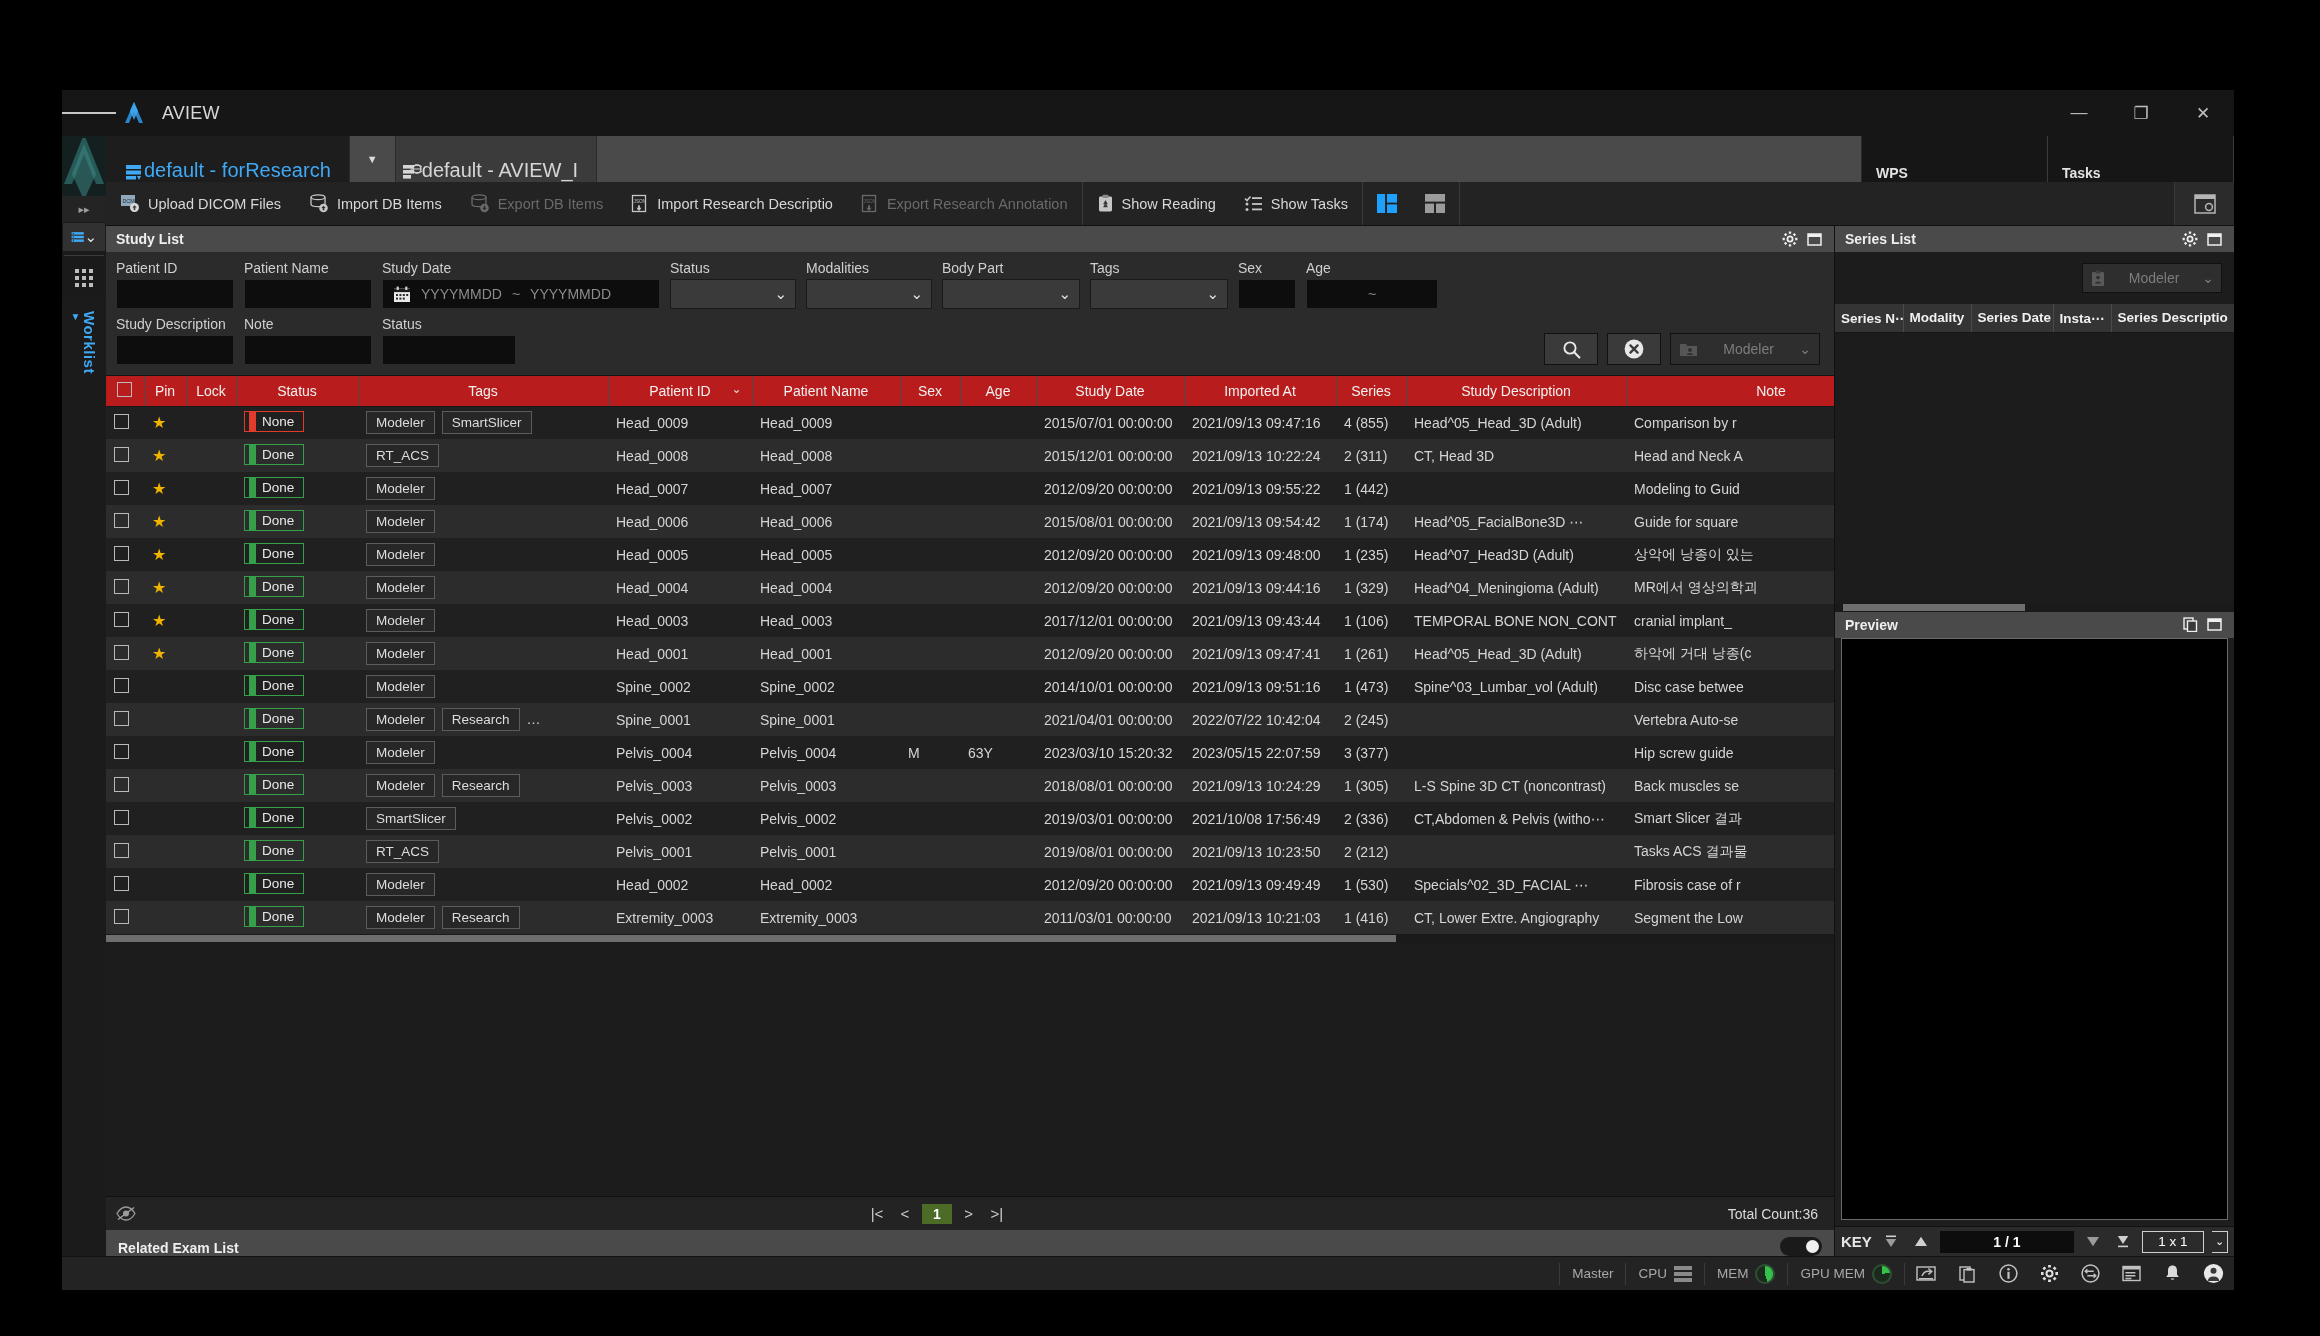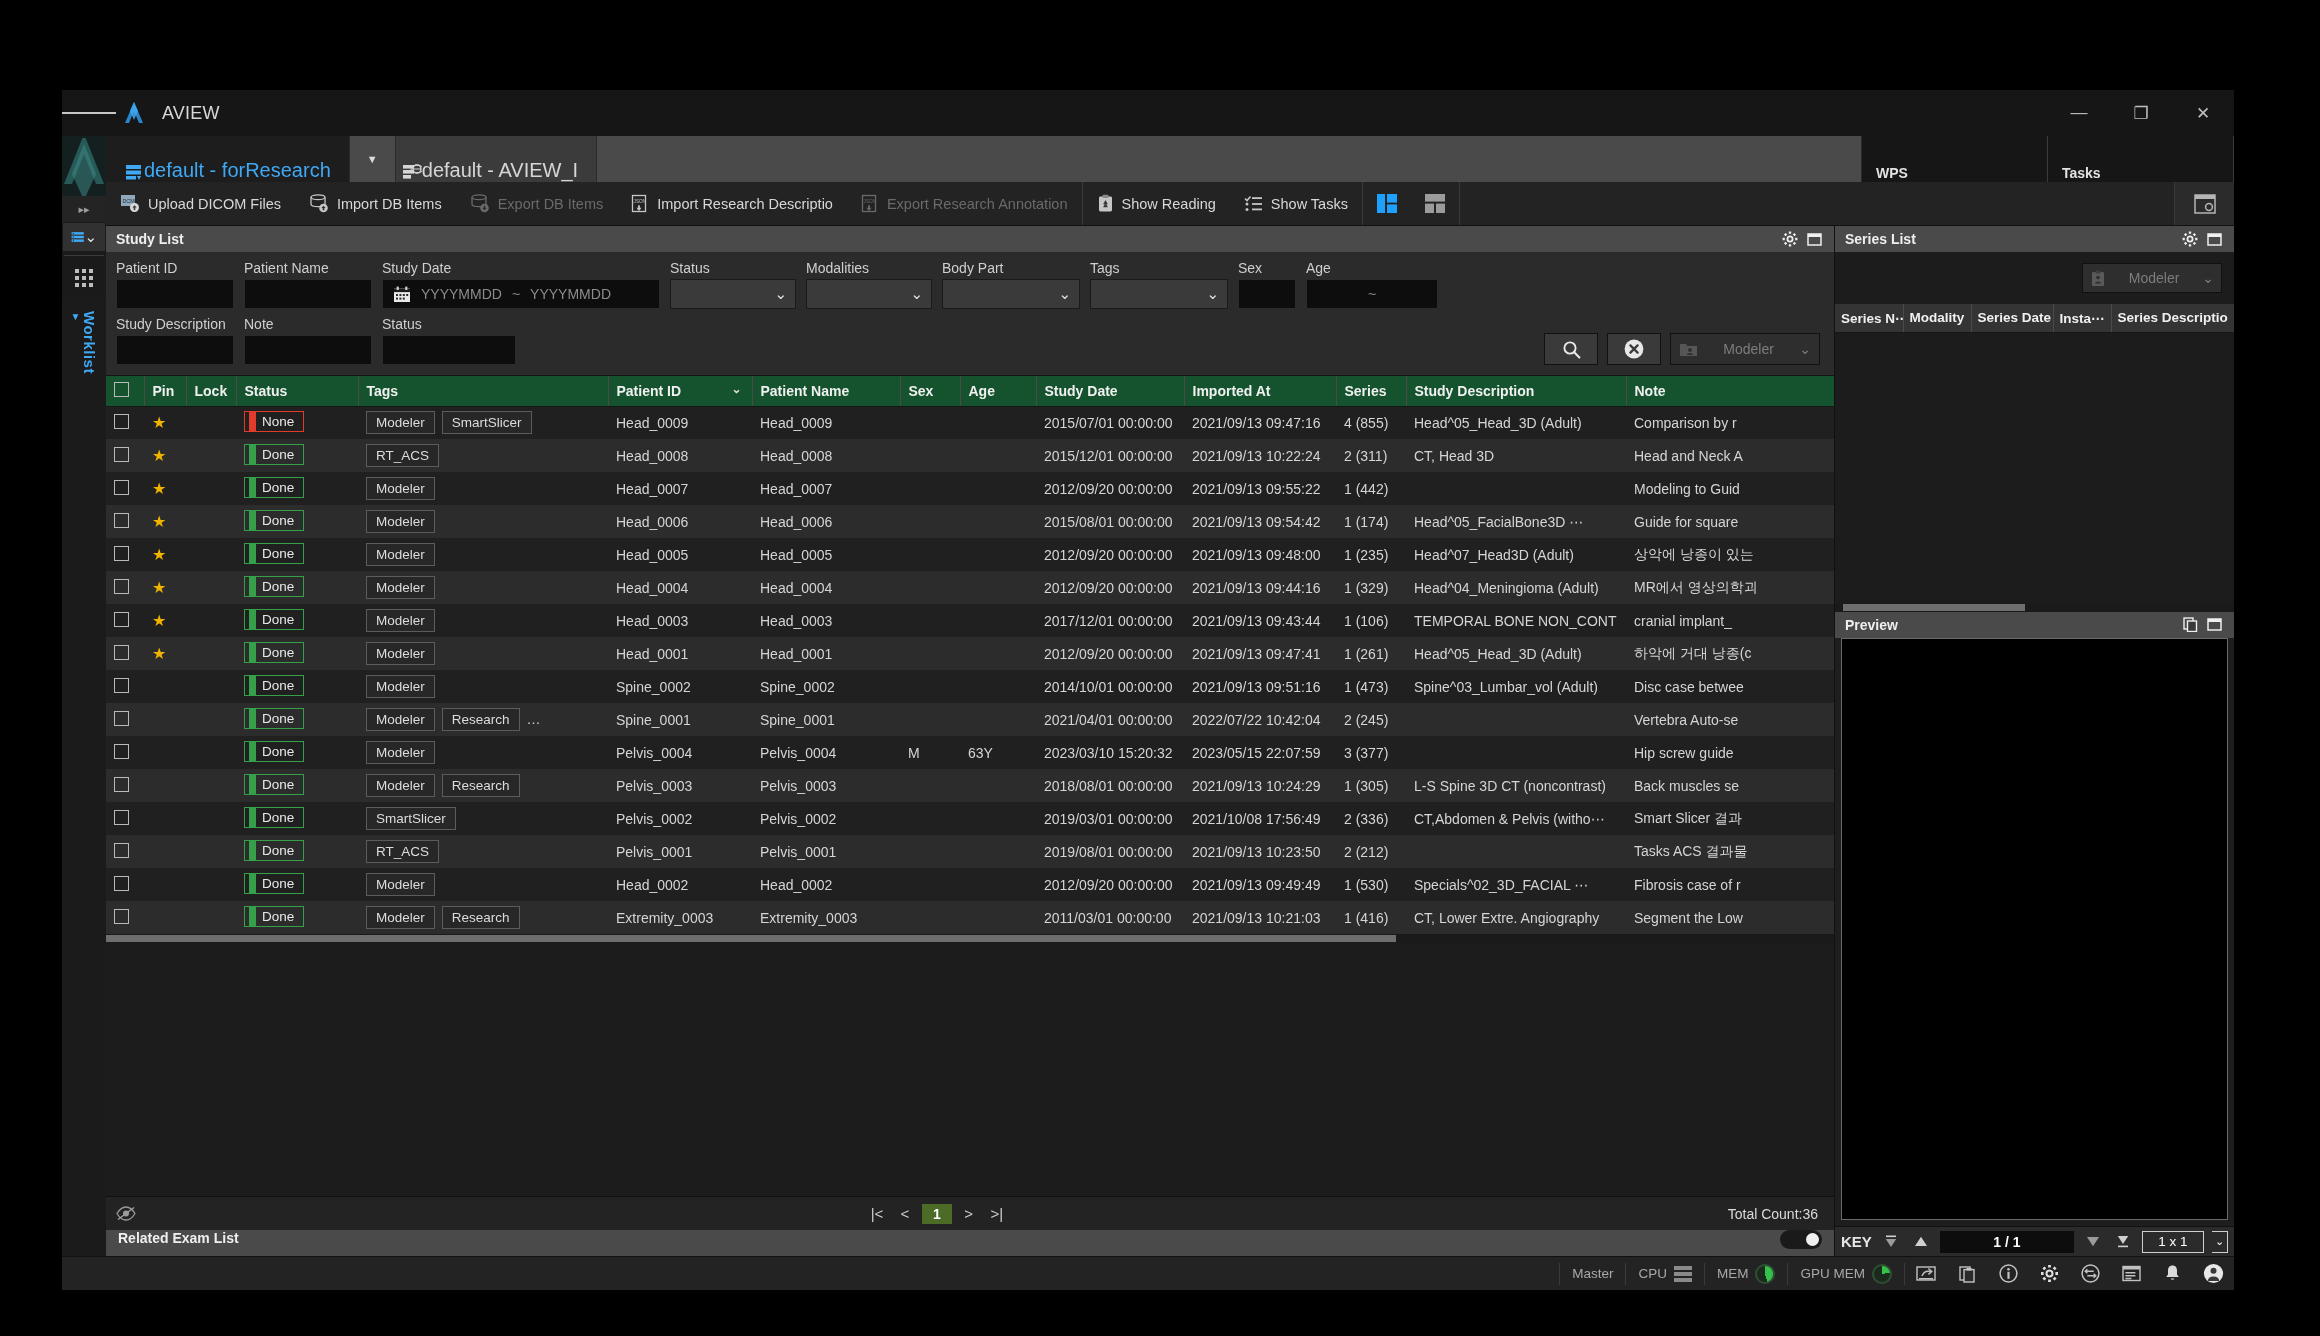--- a/index.html
+++ b/index.html
@@ -127,21 +127,21 @@
   .sbtn { width:54px; height:32px; background:#3a3a3a; border:1px solid #111;
           display:flex; align-items:center; justify-content:center; cursor:pointer;}
   .modeler-sel { width:150px; height:32px; background:#2e2e2e; border:1px solid #111;
                  display:flex; align-items:center; gap:8px; padding:0 8px; color:#7d7d7d; font-size:14px; cursor:pointer;}
   .modeler-sel .ms-label{flex:1; text-align:center;}
 
   
   .tablewrap { flex:1; overflow:hidden; display:flex; flex-direction:column; background:#1c1c1c; min-height:0;}
   table.studytable { border-collapse:collapse; width:1810px; table-layout:fixed; }
   table.studytable th {
-    background:#14532d; color:#f0f0f0; font-size:14px; font-weight:bold; text-align:left;
+    background:#b91c1c; color:#f0f0f0; font-size:14px; font-weight:normal; text-align:center;
     height:30px; padding:0 8px; border-right:1px solid #4a4a4a; border-bottom:1px solid #161616;
     white-space:nowrap; position:relative;
   }
   table.studytable td {
     color:#d5d5d5; font-size:14px; height:33px; padding:0 8px; white-space:nowrap;
     overflow:hidden; text-overflow:ellipsis;
   }
   tr.r-odd td { background:#202020; }
   tr.r-even td { background:#2c2c2c; }
   .cb { width:15px; height:15px; border:1.5px solid #b9b9b9; display:inline-block; background:transparent;}
@@ -161,21 +161,21 @@
   
   .pagebar { height:34px; background:#232323; display:flex; align-items:center;
              border-top:1px solid #111; flex:0 0 34px; }
   .pg-eye { width:40px; display:flex; align-items:center; justify-content:center; cursor:pointer;}
   .pg-center { flex:1; display:flex; align-items:center; justify-content:center; gap:6px; }
   .pg-btn { min-width:22px; height:24px; display:flex; align-items:center; justify-content:center;
             color:#cfcfcf; font-size:15px; cursor:pointer; }
   .pg-num { background:#4b6b26; color:#fff; font-size:14px; font-weight:bold; padding:2px 11px; cursor:pointer;}
   .pg-total { color:#dadada; font-size:14px; padding-right:16px; }
 
-  .relbar { height:26px; background:#4a4a4a; display:flex; align-items:flex-start; padding:0 12px;
+  .relbar { height:26px; background:#4a4a4a; display:flex; align-items:flex-end; padding:0 12px;
             color:#efefef; font-size:14px; font-weight:bold; flex:0 0 26px;}
   .relbar .rb-spacer { flex:1; }
   .toggle { width:42px; height:19px; background:#1a1a1a; border-radius:10px; position:relative; cursor:pointer;}
   .toggle i { position:absolute; right:3px; top:3px; width:13px; height:13px; border-radius:50%; background:#f0f0f0;}
 
   
   .rightcol { width:400px; flex:0 0 400px; display:flex; flex-direction:column;
               background:#1e1e1e; border-left:1px solid #111; }
   .series-body { background:#1c1c1c; flex:0 0 auto; }
   .series-top { height:52px; display:flex; align-items:center; justify-content:flex-end; padding:0 12px; }

